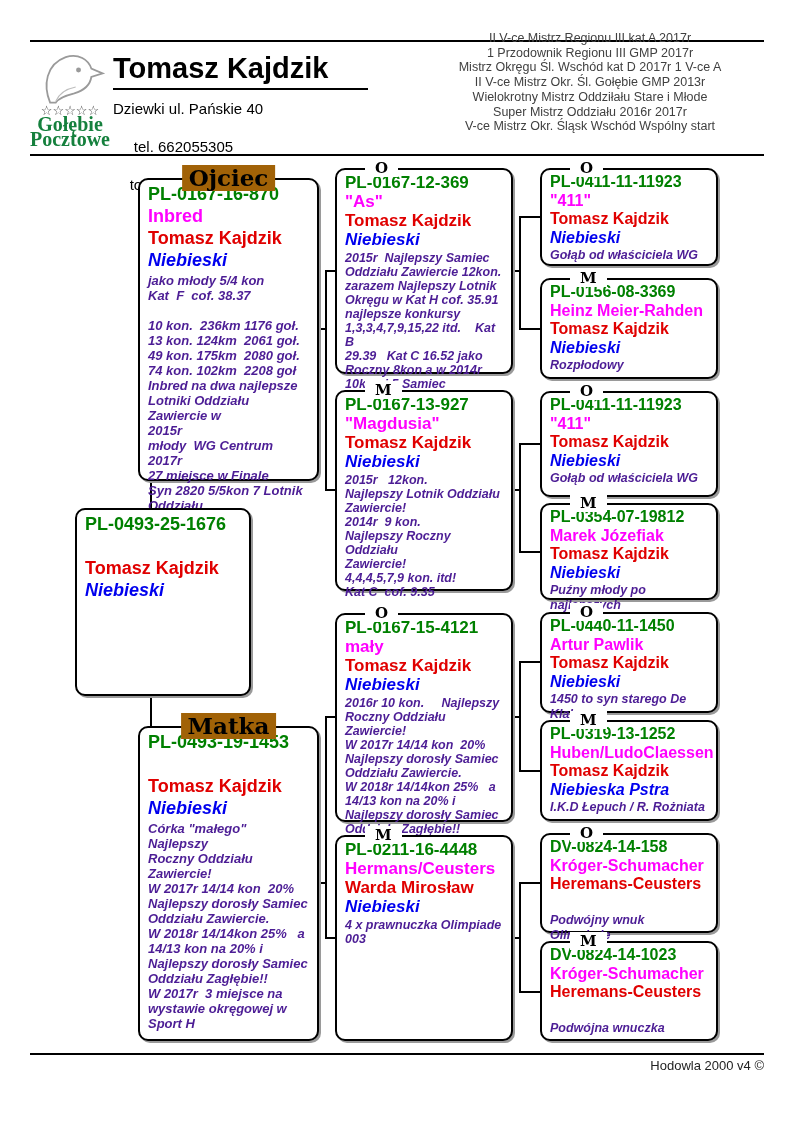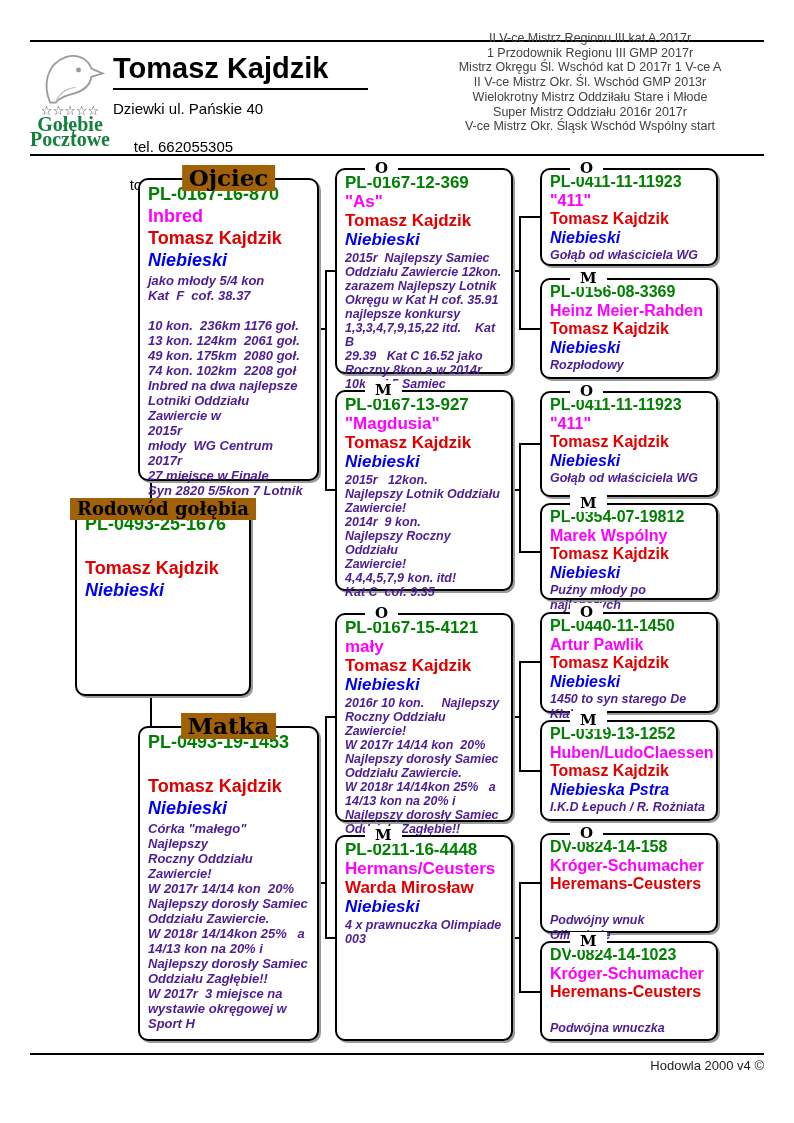--- a/index.html
+++ b/index.html
@@ -61,21 +61,21 @@
 
   <div class="owner-name-big">Tomasz Kajdzik</div>
   <div class="addr"><span>Dziewki ul. Pańskie 40</span><br>
     <span> tel. 662055305</span><br>
     <span>tomasz.kajdzik@interia.pl</span></div>
 
   <div class="achv">
     <div>II V-ce Mistrz  Regionu III   kat  A   2017r</div>
     <div>1 Przodownik  Regionu III   GMP   2017r</div>
     <div>Mistrz Okręgu Śl. Wschód  kat  D  2017r 1 V-ce A</div>
-    <div>II V-ce Mistrz Okr.  Śl. Wschód GMP  2013r</div>
+    <div>II V-ce Mistrz Okr.  Śl. Gołębie GMP  2013r</div>
     <div>Wielokrotny Mistrz Oddziłału Stare i Młode</div>
     <div>Super Mistrz Oddziału  2016r  2017r</div>
     <div>V-ce Mistrz Okr. Śląsk Wschód Wspólny start</div>
   </div>
 
   <div class="ln" style="left:150px;top:481px;width:2px;height:27px"></div>
   <div class="ln" style="left:150px;top:696px;width:2px;height:30px"></div>
 
   <div class="ln" style="left:319px;top:328px;width:8px;height:2px"></div>
   <div class="ln" style="left:325px;top:270px;width:2px;height:221px"></div>
@@ -123,21 +123,20 @@
 Inbred na dwa najlepsze
 Lotniki Oddziału Zawiercie w
 2015r
 młody  WG Centrum 2017r
 27 miejsce w Finale
 Syn 2820 5/5kon 7 Lotnik
 Oddziału</div>
   </div>
 
   <div class="pbox c1" style="left:75px;top:508px;width:176px;height:188px">
-    <div class="btitle small-title">Rodowód gołębia</div>
     <div class="ring">PL-0493-25-1676</div>
     <div class="line2"></div>
     <div class="powner">Tomasz Kajdzik</div>
     <div class="pcolor">Niebieski</div>
   </div>
 
   <div class="pbox c1" style="left:138px;top:726px;width:181px;height:315px">
     <div class="btitle">Matka</div>
     <div class="ring">PL-0493-19-1453</div>
     <div class="line2"></div>
@@ -240,21 +239,21 @@
     <div class="ring">PL-0411-11-11923</div>
     <div class="line2">"411"</div>
     <div class="powner">Tomasz Kajdzik</div>
     <div class="pcolor">Niebieski</div>
     <div class="desc">Gołąb od właściciela WG</div>
   </div>
 
   <div class="pbox c3" style="left:540px;top:503px;width:178px;height:97px">
     <div class="bmarker">M</div>
     <div class="ring">PL-0354-07-19812</div>
-    <div class="line2">Marek Wspólny</div>
+    <div class="line2">Marek Józefiak</div>
     <div class="powner">Tomasz Kajdzik</div>
     <div class="pcolor">Niebieski</div>
     <div class="desc">Puźny młody po najlepszych</div>
   </div>
 
   <div class="pbox c3" style="left:540px;top:612px;width:178px;height:101px">
     <div class="bmarker">O</div>
     <div class="ring">PL-0440-11-1450</div>
     <div class="line2">Artur Pawlik</div>
     <div class="powner">Tomasz Kajdzik</div>

